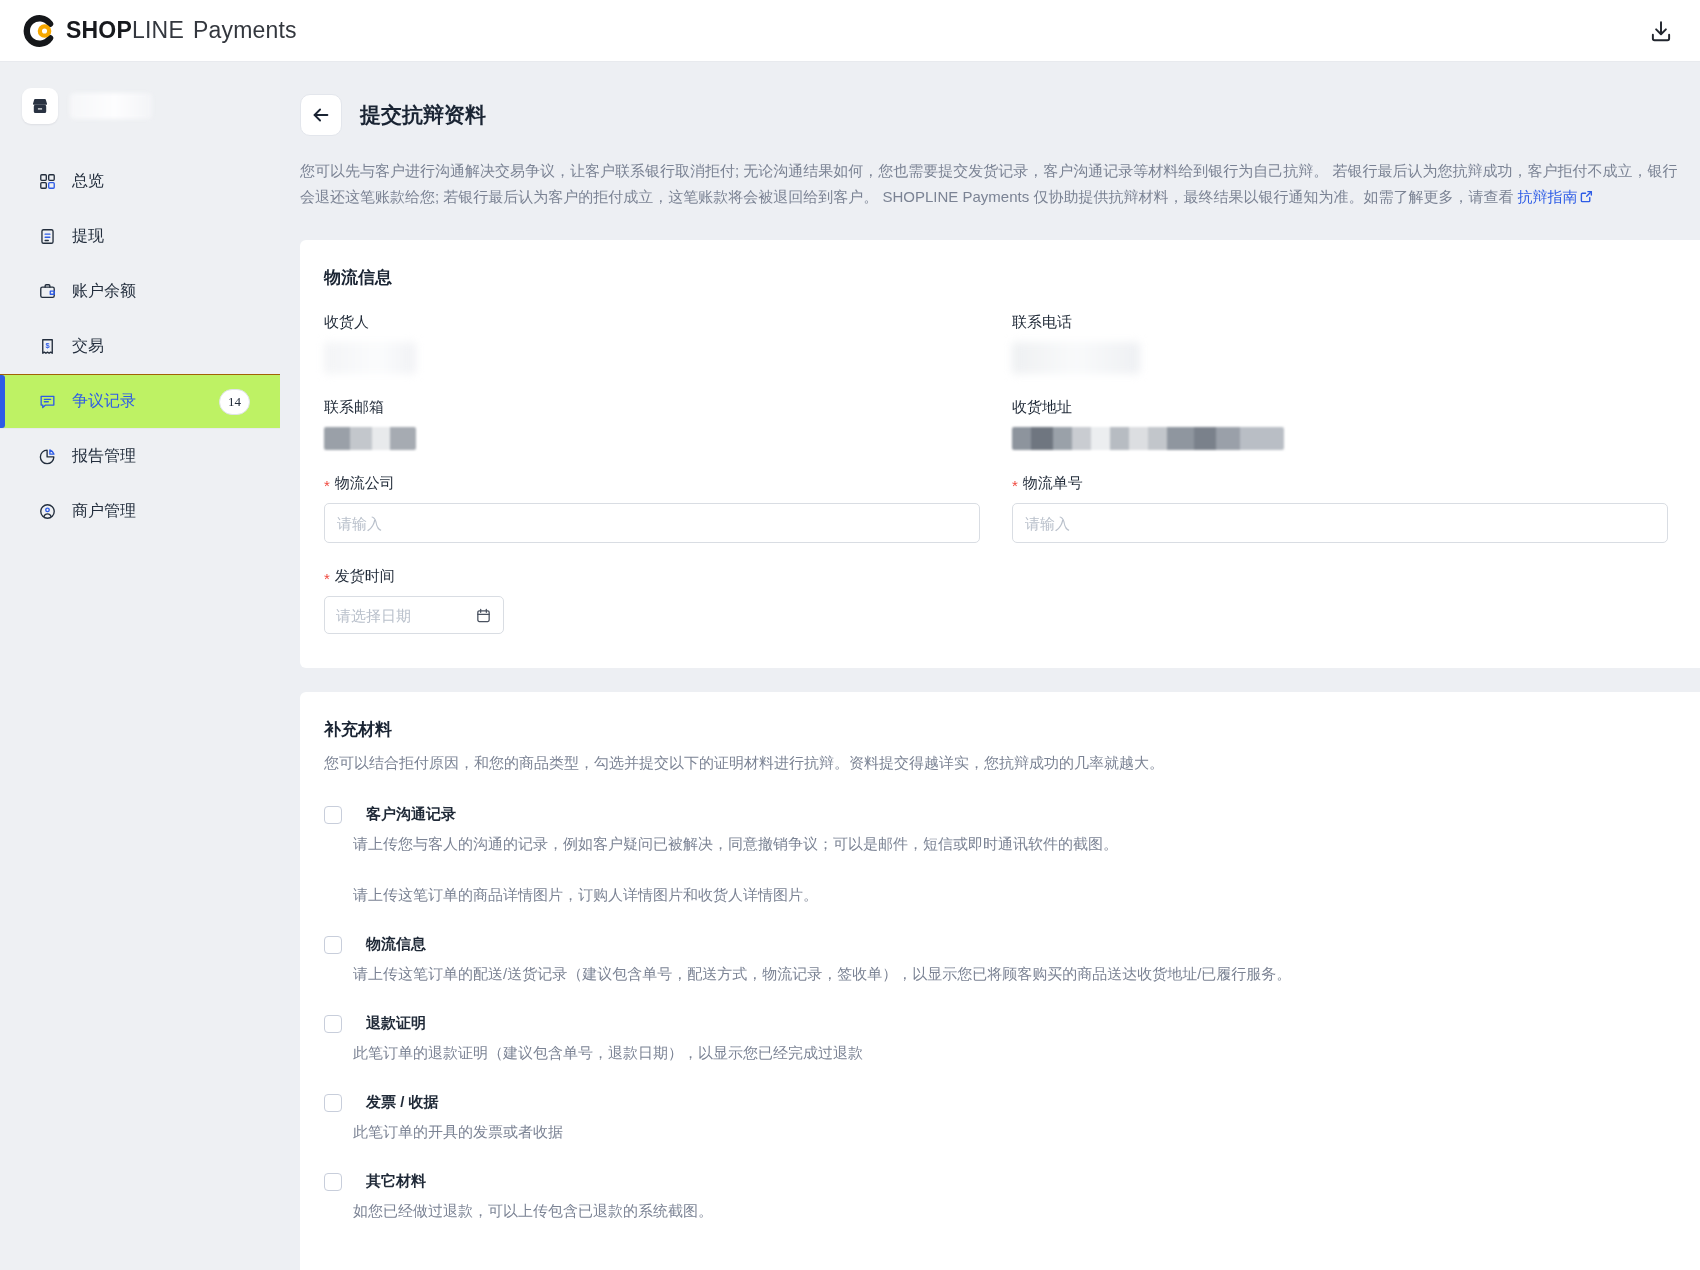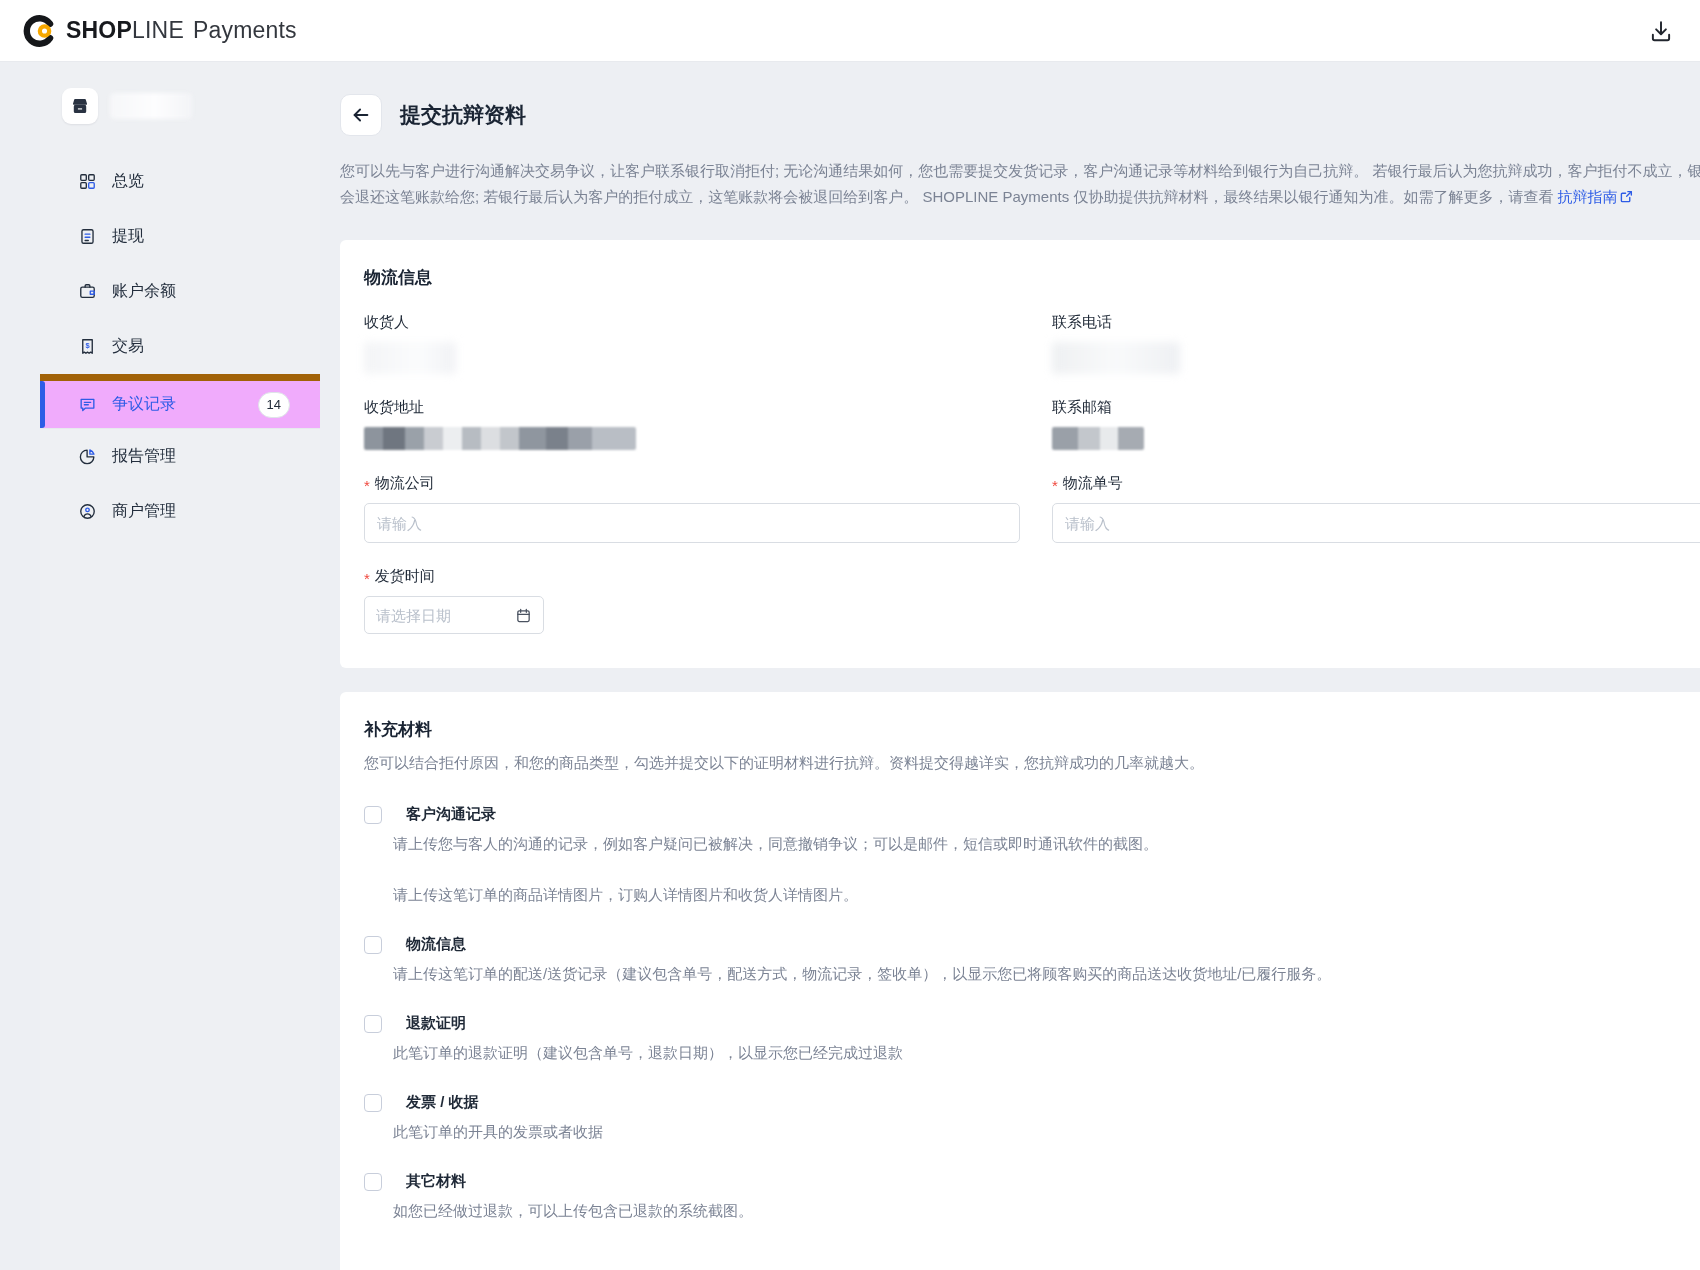--- a/index.html
+++ b/index.html
@@ -19,21 +19,20 @@
   .brand-shop { font-weight:800; color:#17191d; }
   .brand-line { font-weight:400; color:#33373e; }
   .brand-product { font-weight:400; color:#33373e; margin-left:9px; }
   .dl-btn { background:none; border:none; cursor:pointer; display:flex; align-items:center; }
 
   
   .body-row { display:flex; height:1208px; }
   .sidebar {
     width:280px; background:#eef0f3; flex:0 0 280px; padding-top:26px;
     position:relative;
-    margin-left:40px;
   }
   .store-row { display:flex; align-items:center; gap:12px; padding-left:22px; margin-bottom:30px; }
   .store-tile {
     width:36px; height:36px; background:#fff; border-radius:9px;
     display:flex; align-items:center; justify-content:center;
     box-shadow:0 1px 2px rgba(20,30,50,.08); cursor:pointer;
   }
   .store-name {
     width:82px; height:26px; border-radius:4px;
     background:linear-gradient(90deg,#f6f7f9,#fdfdfe 55%,#f3f4f7);
@@ -41,22 +40,22 @@
   }
   .nav-item {
     height:55px; display:flex; align-items:center; gap:15px;
     padding-left:38px; padding-right:30px; cursor:pointer;
     font-size:16px; color:#232e3d; position:relative;
   }
   .nav-icon { display:flex; align-items:center; }
   .nav-icon .acc { stroke:#2e5ce6; }
   .nav-icon .accf { fill:#2e5ce6; stroke:none; font-weight:bold; }
   .nav-item.active {
-    background:#f0abfc; color:#2e5ce6;
-    border-top:7px solid #a16207; border-bottom:1px solid #e7e9ee;
+    background:#bef264; color:#2e5ce6;
+    border-top:1px solid #a16207; border-bottom:1px solid #e7e9ee;font-family:Liberation Serif, serif;
   }
   .nav-item.active::before {
     content:""; position:absolute; left:0; top:0; bottom:0; width:5px;
     background:#2e5ce6; border-radius:0 3px 3px 0;
   }
   .nav-badge {
     margin-left:auto; min-width:31px; height:26px; padding:0 8px;
     background:#fff; border:1px solid #dfe3e9; border-radius:14px;
     font-size:13px; color:#222c3a; display:flex; align-items:center; justify-content:center;
   }
@@ -279,26 +278,26 @@
         <div class="cell">
           <div class="field-label">收货人</div>
           <div class="blur-blob-sm"></div>
         </div>
         <div class="cell">
           <div class="field-label">联系电话</div>
           <div class="blur-blob-md"></div>
         </div>
 
         <div class="cell">
+          <div class="field-label">联系邮箱</div>
+          <div class="mosaic-email"></div>
+        </div>
+        <div class="cell">
           <div class="field-label">收货地址</div>
           <div class="mosaic-address"></div>
-        </div>
-        <div class="cell">
-          <div class="field-label">联系邮箱</div>
-          <div class="mosaic-email"></div>
         </div>
 
         <div class="cell">
           <div class="field-label">
             <span class="req">*</span>
             <span>物流公司</span>
           </div>
           <input class="text-input" placeholder="请输入" style="">
         </div>
         <div class="cell">

